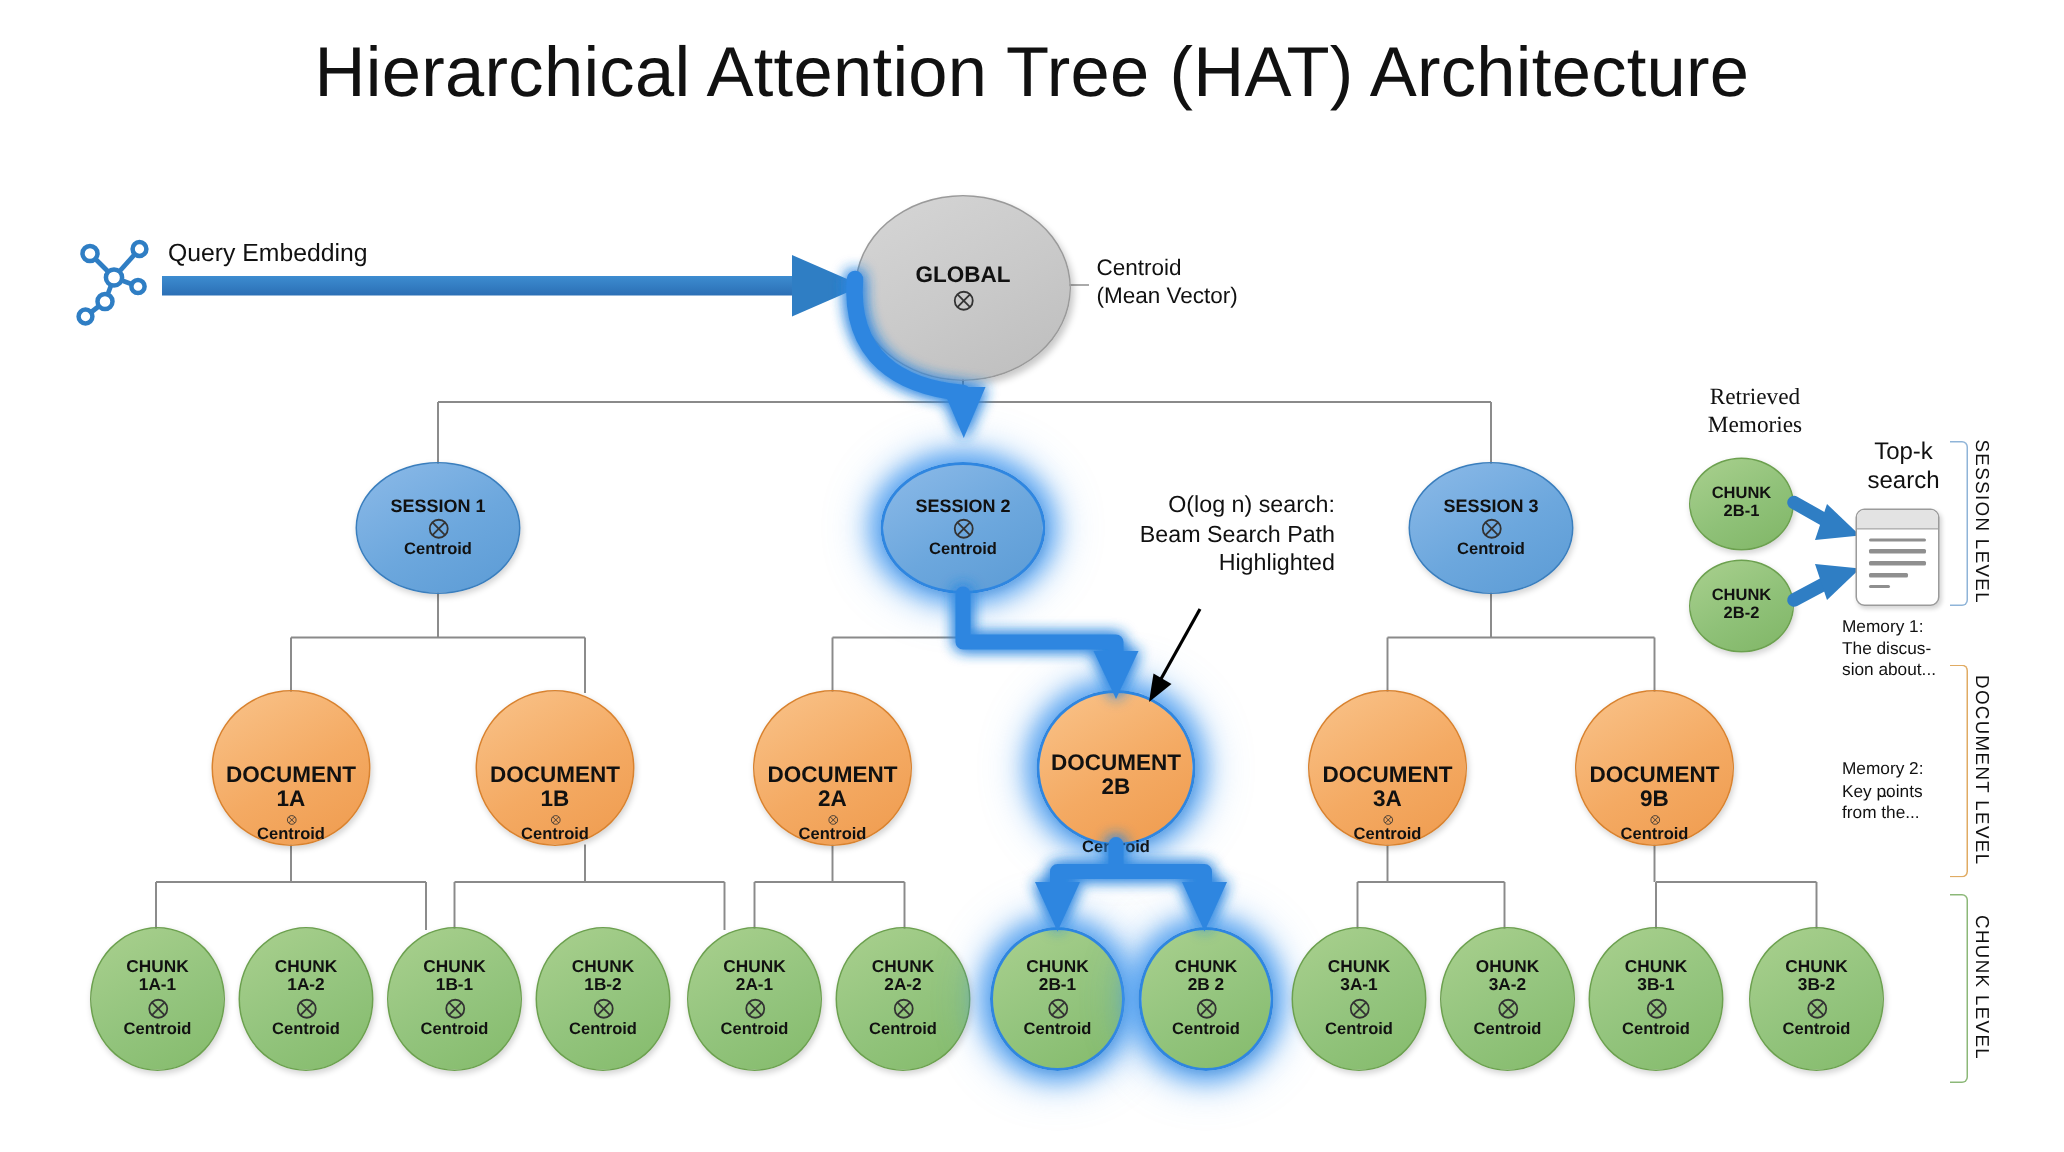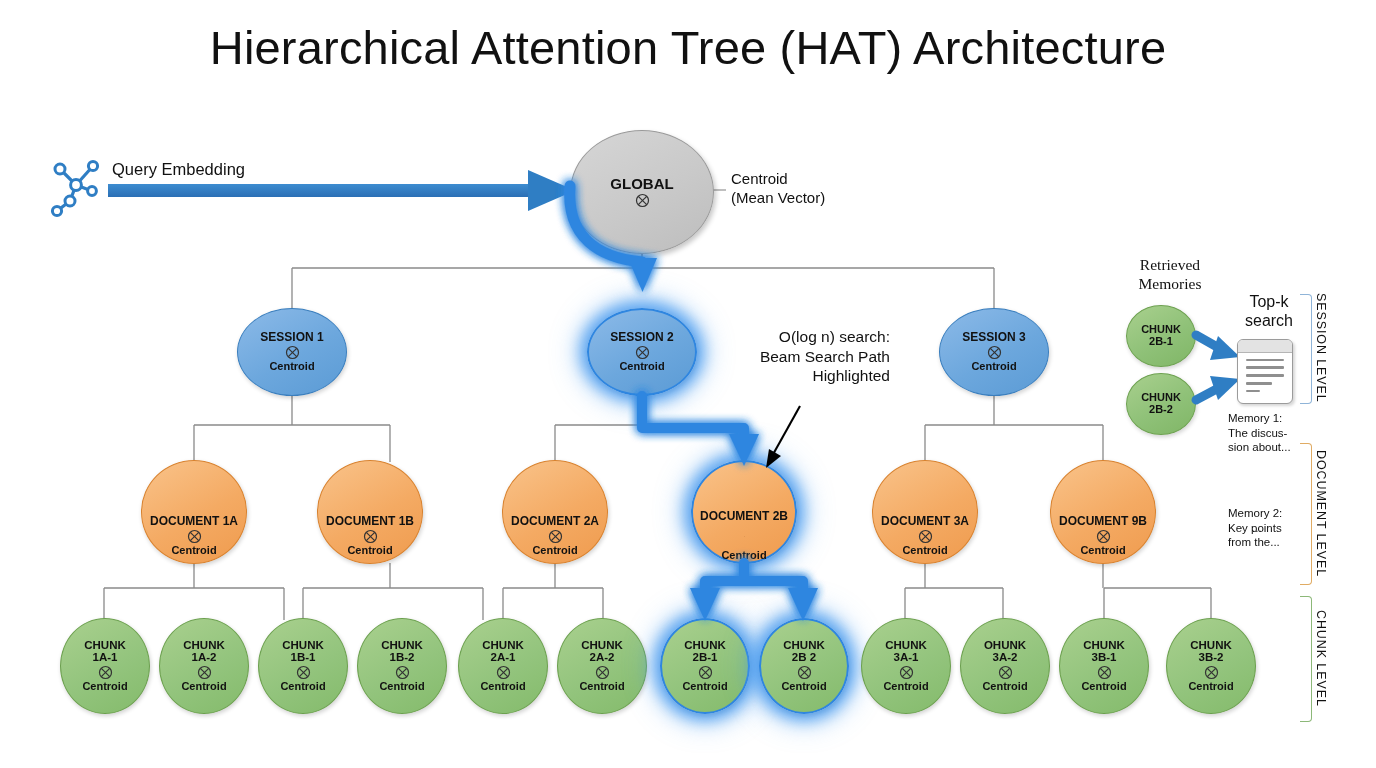--- a/index.html
+++ b/index.html
@@ -58,21 +58,21 @@
     border:1.4px solid #3a7ebd;
     box-shadow:1px 2px 4px rgba(0,0,0,.18);
   }
   .n-session .nlabel{font-size:12px;}
 
   .n-doc{
     background:linear-gradient(150deg,#f9c38a 0%,#f4aa63 55%,#ef9b4e 100%);
     border:1.4px solid #d8822f;
     box-shadow:1px 2px 4px rgba(0,0,0,.18);
   }
-  .n-doc .nlabel{font-size:12px;margin-top:48px;}
+  .n-doc .nlabel{font-size:15px;margin-top:48px;}
 
   .n-chunk{
     background:linear-gradient(150deg,#a9d08e 0%,#93c47d 55%,#84bb6b 100%);
     border:1.4px solid #6ca04f;
     box-shadow:1px 2px 4px rgba(0,0,0,.18);
   }
   .n-chunk .nlabel{font-size:11.5px;}
 
   .n-memchunk{
     background:linear-gradient(150deg,#a9d08e 0%,#8fc178 55%,#80b666 100%);

